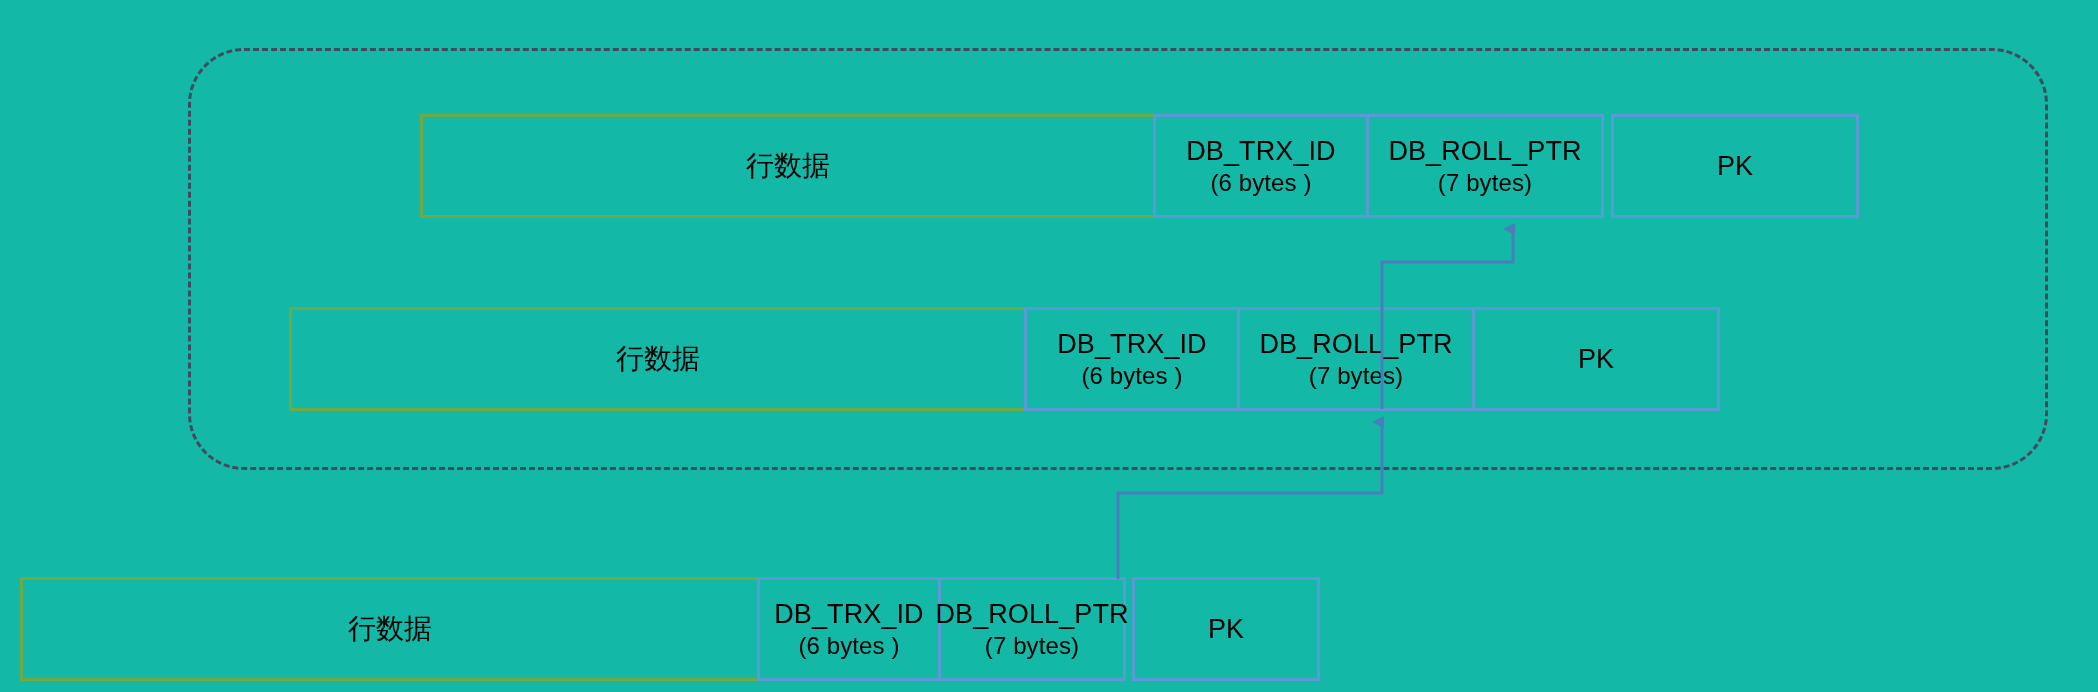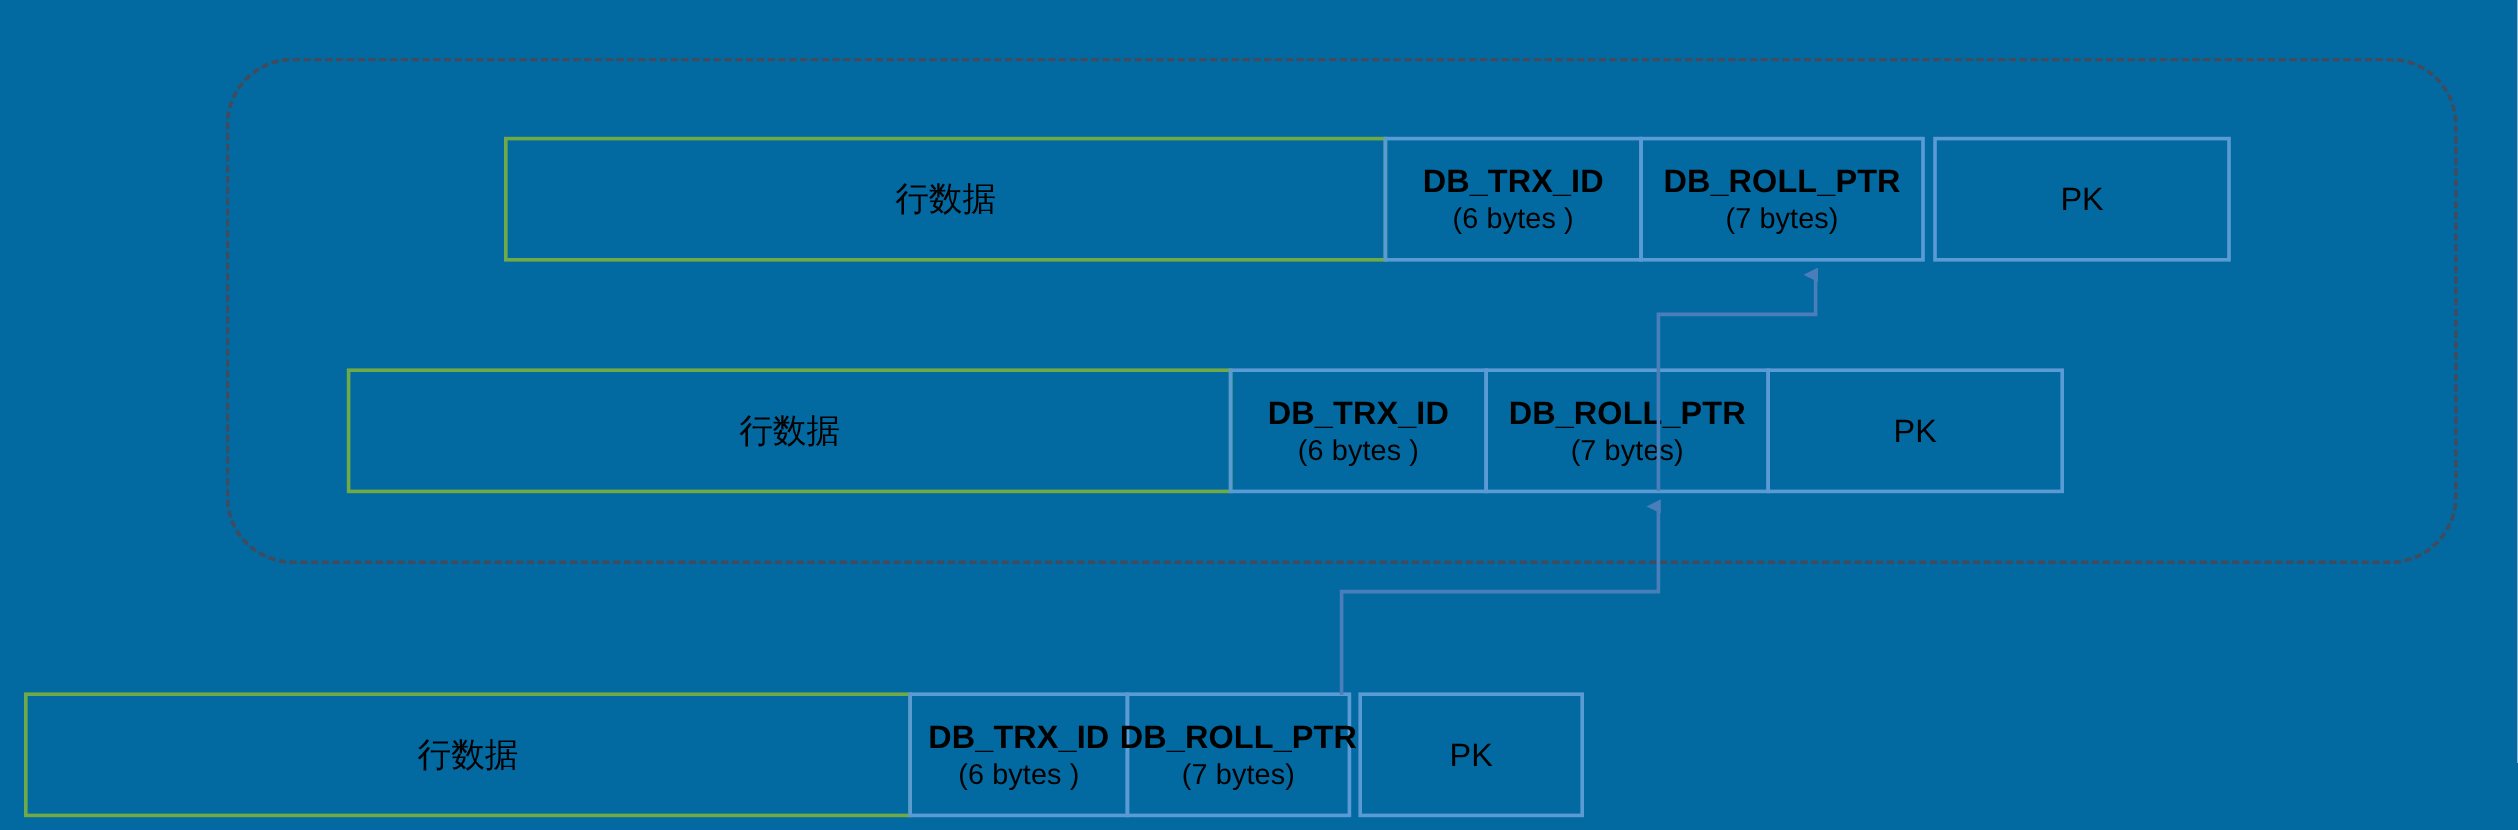--- a/index.html
+++ b/index.html
@@ -7,21 +7,21 @@
     padding: 0;
     background: #ffffff;
   }
   body {
     font-family: "Liberation Sans", "DejaVu Sans", sans-serif;
   }
   #canvas {
     position: relative;
     width: 2098px;
     height: 692px;
-    background: #0369a1;
+    background: #14b8a6;
     overflow: hidden;
   }
   .dashed-container {
     position: absolute;
     left: 188px;
     top: 48px;
     width: 1860px;
     height: 422px;
     border: 3px dashed #404b5e;
     border-radius: 56px;
@@ -45,21 +45,20 @@
   }
   .cell-green {
     border: 3px solid #6faa46;
   }
   .cell-blue {
     border: 3px solid #5b9bd5;
   }
   .cell .line1 {
     font-size: 27px;
     letter-spacing: 0.1px;
-    font-weight: bold;
   }
   .cell .line2 {
     font-size: 24px;
     letter-spacing: 0.1px;
   }
   .cell .single {
     font-size: 27px;
     text-align: center;
   }
   .cell .cjk {

